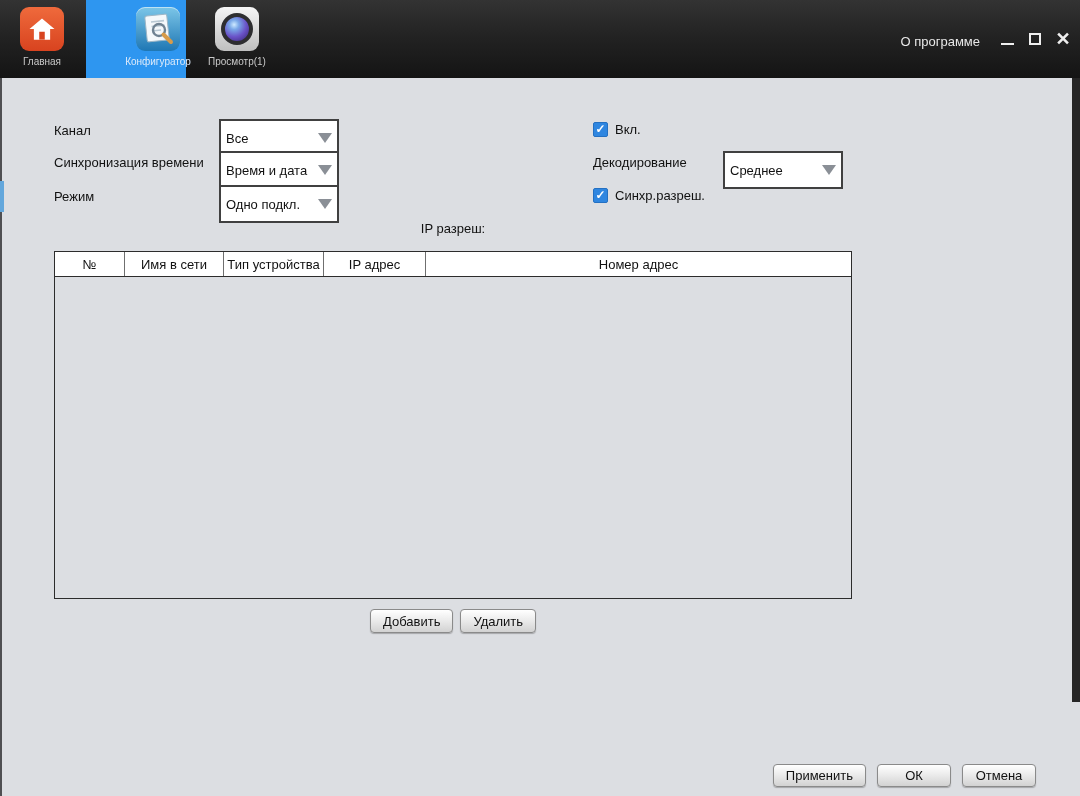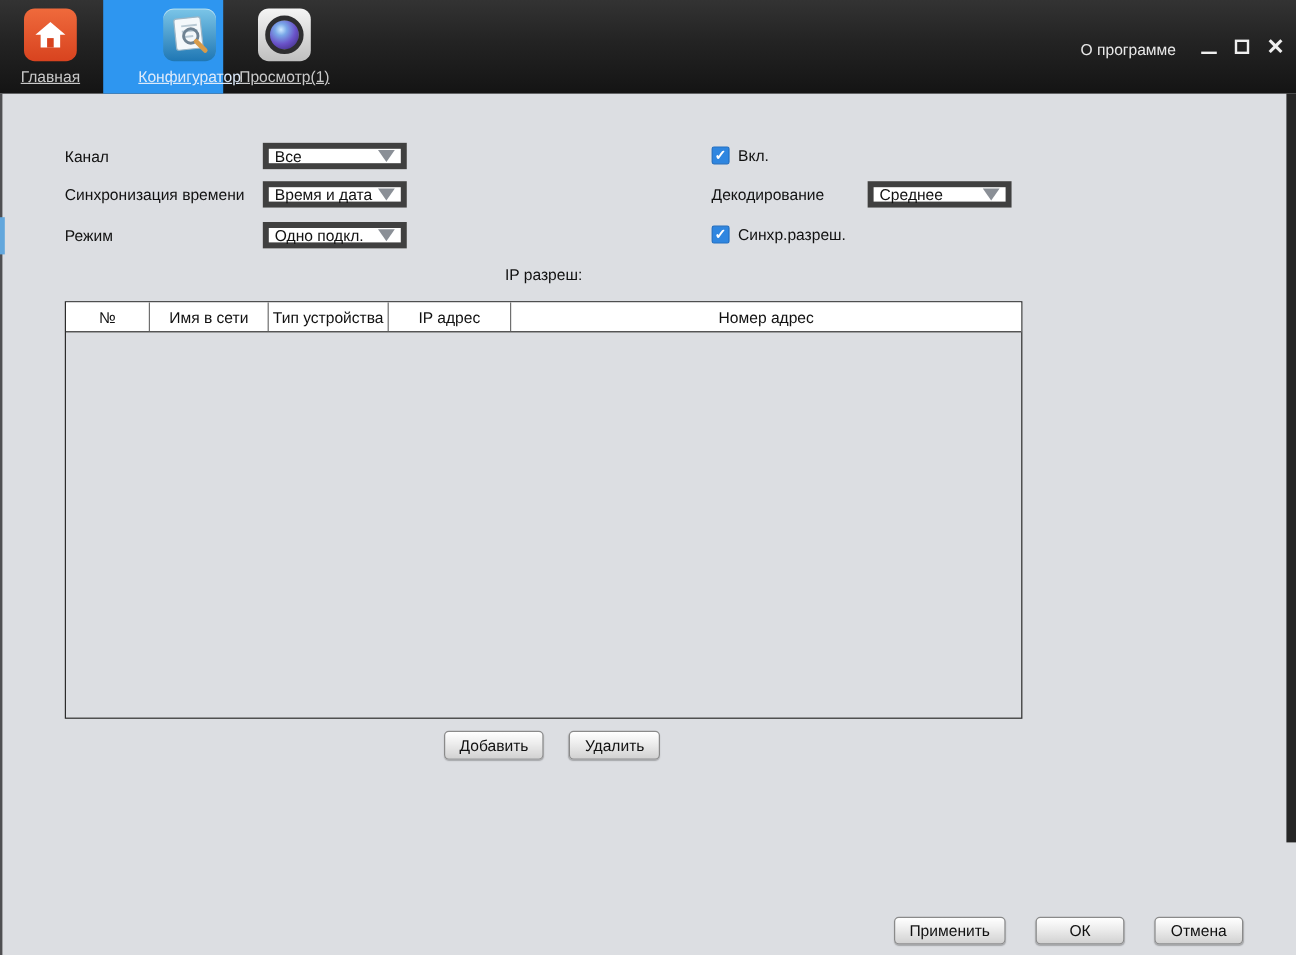--- a/index.html
+++ b/index.html
@@ -6,21 +6,21 @@
   html,body { width:1080px; height:796px; overflow:hidden;
     font-family:"Liberation Sans", sans-serif; }
   #app { position:relative; width:1080px; height:796px; background:#dcdee2; }
 
   
   .topbar { position:absolute; left:0; top:0; width:1080px; height:78px;
     background:linear-gradient(180deg,#333333 0%,#232323 45%,#141414 100%); }
   .tab { position:absolute; top:0; height:78px; display:flex; flex-direction:column;
     align-items:center; justify-content:flex-start; cursor:pointer; }
   .tab .tab-icon { width:44px; height:44px; margin-top:7px; border-radius:9px; position:relative; }
-  .tab .tab-label { margin-top:5px; font-size:13px; color:#c9c9c9; white-space:nowrap;text-decoration:underline; }
+  .tab .tab-label { margin-top:5px; font-size:10px; color:#c9c9c9; white-space:nowrap; }
   .tab.active { background:#2e96f0;padding-left:44px; }
   .tab.active .tab-label { color:#ddeafa; }
 
   .icon-home { background:linear-gradient(180deg,#ef6a3c 0%,#d8431f 100%);
     display:flex; align-items:center; justify-content:center; }
   .icon-home svg { width:30px; height:30px; }
 
   .icon-config { background:linear-gradient(180deg,#7cc6e8 0%,#1f77b4 100%);
     box-shadow:inset 0 1px 0 rgba(255,255,255,.5); display:flex; align-items:center; justify-content:center; }
 
@@ -37,22 +37,22 @@
   .max-glyph { width:12px; height:12px; border:2px solid #efefef; }
   .close-glyph { color:#efefef; font-size:18px; line-height:18px; font-weight:bold; }
 
   
   .left-edge { position:absolute; left:0; top:78px; width:2px; height:718px; background:#4f4f52; }
   .left-handle { position:absolute; left:0; top:181px; width:4px; height:31px; background:#63a7dc; }
   .right-strip { position:absolute; left:1072px; top:78px; width:8px; height:624px; background:#262626; }
 
   
   .field-label { position:absolute; font-size:13px; color:#111; white-space:nowrap; }
-  .dropdown { position:absolute; width:120px; height:22px; background:#ffffff;
-    border:5px solid #404040; display:flex; align-items:center; cursor:pointer; }
+  .dropdown { position:absolute; width:120px; height:38px; background:#ffffff;
+    border:2px solid #404040; display:flex; align-items:center; cursor:pointer; }
   .dropdown .dd-value { flex:1; font-size:13px; color:#111; padding-left:5px; white-space:nowrap; overflow:hidden; }
   .dd-arrow { width:0; height:0; border-left:7px solid transparent; border-right:7px solid transparent;
     border-top:10px solid #8a8f96; margin-right:5px; }
 
   .checkbox-row { position:absolute; display:flex; align-items:center; gap:7px; }
   .checkbox { width:15px; height:15px; border-radius:2px; background:#2f86e0; border:1px solid #2470c2;
     display:flex; align-items:center; justify-content:center; cursor:pointer; }
   .checkbox .mark { color:#fff; font-size:12px; line-height:12px; font-weight:bold;
     transform:translateY(-1px); display:none; }
   .checkbox.checked .mark { display:block; }
@@ -66,21 +66,21 @@
   .ip-head { display:flex; height:25px; background:#ffffff; border-bottom:1px solid #2c2c2c; }
   .ip-th { display:flex; align-items:center; justify-content:center; font-size:13px; color:#111;
     border-right:1px solid #6f6f6f; white-space:nowrap; overflow:hidden; }
   .ip-th:last-child { border-right:none; }
   .ip-body { height:321px; }
 
   
   .btn { background:linear-gradient(180deg,#ffffff 0%,#ececec 45%,#d2d2d2 100%);
     border:1px solid #8a8a8a; border-radius:4px; font-size:13px; color:#111;
     font-family:"Liberation Sans", sans-serif;
-    height:24px; padding:0 12px; cursor:pointer; box-shadow:0 1px 1px rgba(0,0,0,.25);margin-left:14px; }
+    height:24px; padding:0 12px; cursor:pointer; box-shadow:0 1px 1px rgba(0,0,0,.25); }
   .list-actions { position:absolute; left:54px; top:609px; width:798px;
     display:flex; justify-content:center; gap:7px; }
   .dialog-actions { position:absolute; right:44px; top:764px; display:flex; gap:11px; }
   .dialog-actions .btn { min-width:74px; height:23px; }
 </style>
 </head>
 <body>
 
 <div id="app">
 

